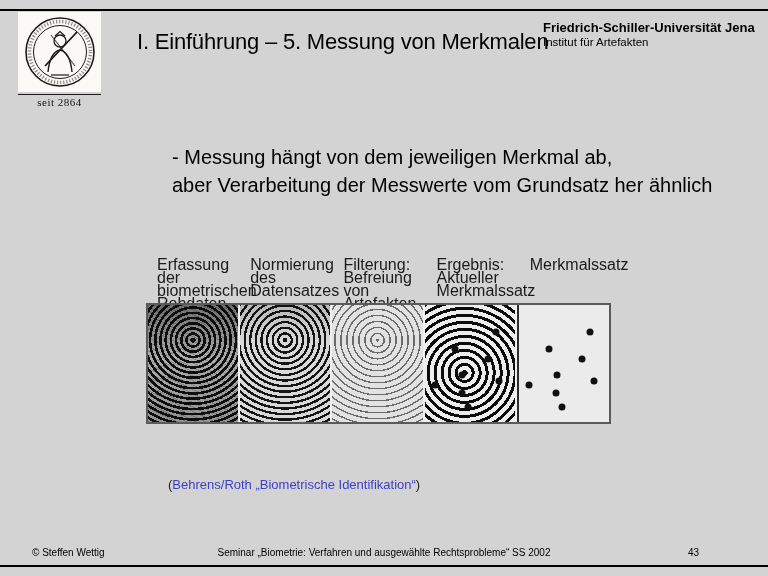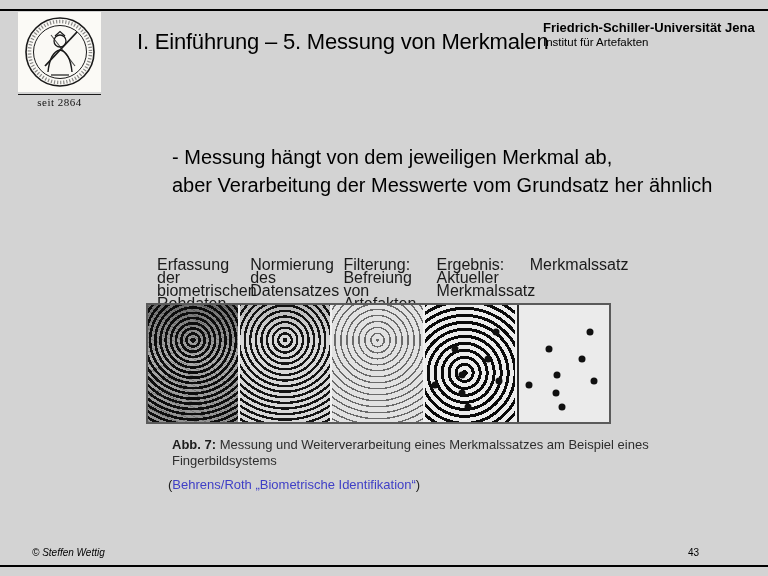--- a/index.html
+++ b/index.html
@@ -48,21 +48,21 @@
   .p5 { background:#ebebeb; border-left:2px solid #2c2c2c; }
   .dot { position:absolute; width:7px; height:7px; border-radius:50%; background:#101010;
     transform:translate(-50%,-50%); }
 
   .caption { position:absolute; left:172px; top:437px; width:478px; font-size:13px;
     line-height:16px; color:#2e2e2e; }
   .caption b { color:#1c1c1c; }
   .citation { position:absolute; left:168px; top:477px; font-size:13px; color:#222; }
   .citation .link-text { color:#3f3fc6;text-align:center; }
 
-  .footer-left  { position:absolute; left:32px;  top:547px; font-size:10px;font-style:italic; }
+  .footer-left  { position:absolute; left:32px;  top:547px; font-size:10px; }
   .footer-center{ position:absolute; left:96px;  top:547px; width:576px; text-align:center; font-size:10px; }
   .footer-right { position:absolute; left:688px; top:547px; font-size:10px; }
 </style>
 </head>
 <body>
 
 <div class="slide">
   <div class="bar bar-top"></div>
 
   <div class="logo-box">
@@ -128,21 +128,21 @@
         <div class="dot" style="left: 34%; top: 38%;"></div>
         <div class="dot" style="left: 70%; top: 46%;"></div>
         <div class="dot" style="left: 42%; top: 60%;"></div>
         <div class="dot" style="left: 11%; top: 68%;"></div>
         <div class="dot" style="left: 83%; top: 65%;"></div>
         <div class="dot" style="left: 41%; top: 75%;"></div>
         <div class="dot" style="left: 48%; top: 87%;"></div>
       </div>
     </div>
 
-  <div class="caption"><b>Abb. 7:</b><span> Messung und Weiterverarbeitung eines Merkmalssatzes am Beispiel eines Fingerbildsystems</span></div>
 
   <div class="citation"><span>(</span><span class="link-text">Behrens/Roth „Biometrische Identifikation“</span><span>)</span></div>
 
   <div class="footer-left">© Steffen Wettig</div>
+  <div class="footer-center">Seminar „Biometrie: Verfahren und ausgewählte Rechtsprobleme“ SS 2002</div>
   <div class="footer-right">43</div>
 
   <div class="bar bar-bottom"></div>
 </div>
 
 </body></html>

